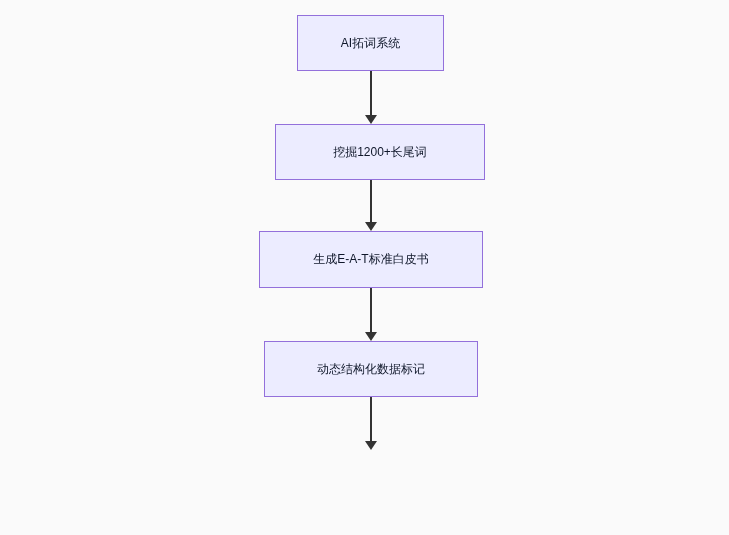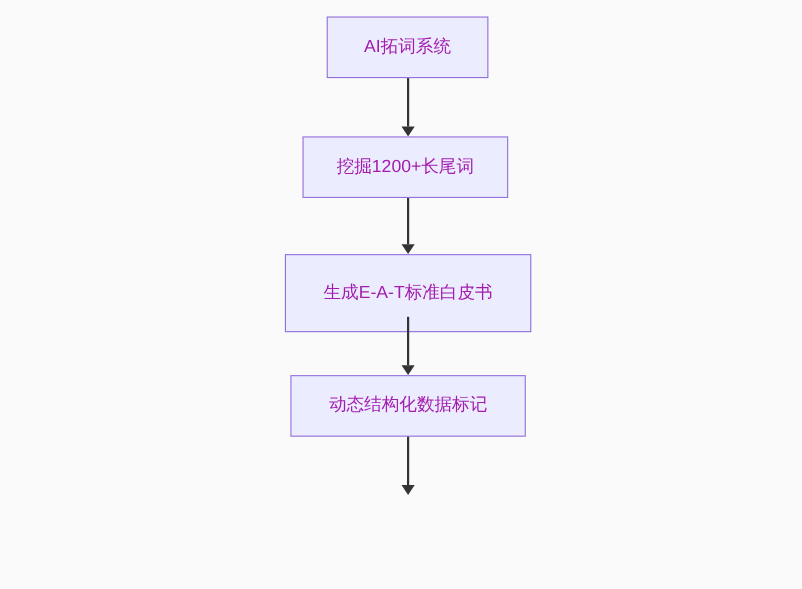--- a/index.html
+++ b/index.html
@@ -12,31 +12,31 @@
     width: 729px;
     height: 535px;
     background: #fafafa;
     overflow: hidden;
   }
   .flow-node {
     position: absolute;
     box-sizing: border-box;
     background: #ececff;
     border: 1px solid #9370db;
-    color: #a21caf;
+    color: #0f172a;
     display: flex;
     align-items: center;
     justify-content: center;
-    font-size: 16px;
+    font-size: 12px;
     text-align: center;
     line-height: 1.2;
   }
   .node-1 { left: 297px; top: 15px;  width: 147px; height: 56px; }
-  .node-2 { left: 275px; top: 124px; width: 187px; height: 56px; }
-  .node-3 { left: 259px; top: 231px; width: 224px; height: 71px; }
+  .node-2 { left: 275px; top: 124px; width: 210px; height: 56px; }
+  .node-3 { left: 259px; top: 231px; width: 224px; height: 57px; }
   .node-4 { left: 264px; top: 341px; width: 214px; height: 56px; }
   .node-5 { left: 254px; top: 450px; width: 235px; height: 56px; }
 
   .arrow {
     position: absolute;
     left: 364px;           
     width: 13px;
     display: flex;
     flex-direction: column;
     align-items: center;

